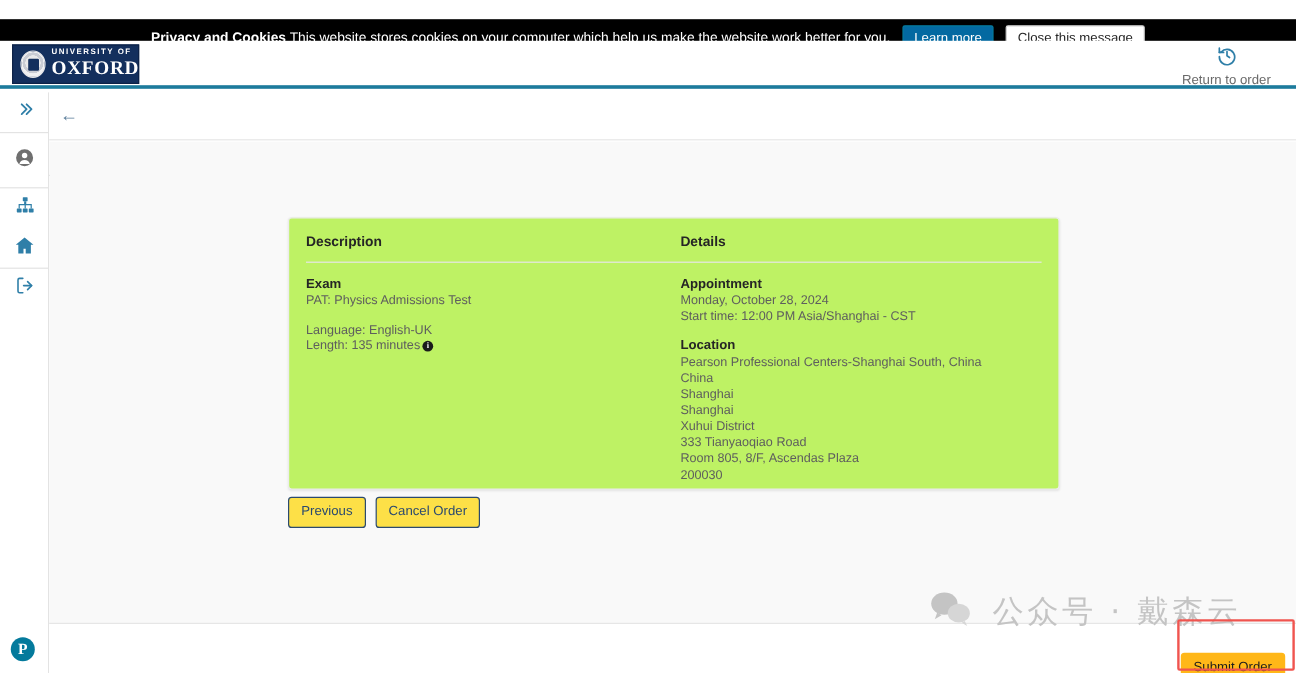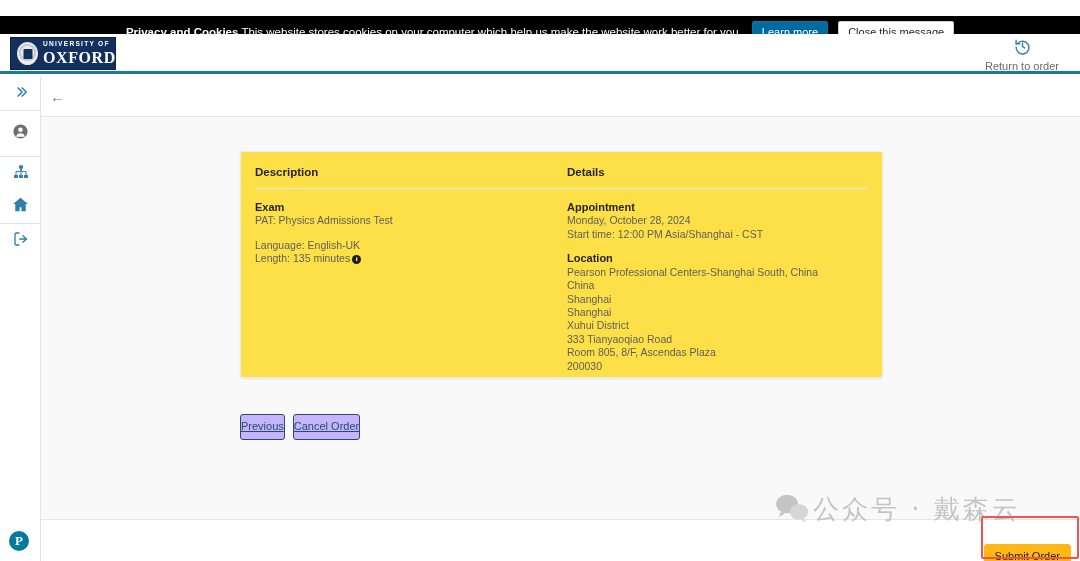--- a/index.html
+++ b/index.html
@@ -115,23 +115,23 @@
     position: absolute; left: 0; top: 9px; width: 1039px;
     text-align: left; font-size: 24px; color: #3b3b3b; font-weight: normal; margin-top: 40px;
   }
   #content-area {
     position: absolute; top: 41px; left: 0;
     width: 1039px; height: 402px;
     background: #f9f9f9;
     border-bottom: 1px solid #e6e6e6;
   }
   #detail-card {
-    position: absolute; left: 199px; top: 33px;
+    position: absolute; left: 199px; top: 63px;
     width: 643px; height: 227px;
-    background: #fde047;
+    background: #bef264;
     border: 1px solid #ececec;
     border-radius: 3px;
     box-shadow: 0 1px 2px rgba(0,0,0,0.09);
     padding: 14px 14px 0 14px;
   }
   .card-head-row { display: flex; }
   .col-desc { width: 312px; }
   .col-det  { width: 300px; }
   .col-head {
     font-size: 11.5px; font-weight: bold; color: #252525;
@@ -146,24 +146,24 @@
     display: inline-block; width: 9px; height: 9px; border-radius: 50%;
     background: #1b1b1b; color: #ffffff; font-size: 7px; font-weight: bold;
     text-align: center; line-height: 9px; vertical-align: 1px; margin-left: 2px;
     font-family: "Liberation Serif", serif; cursor: pointer;
   }
   #action-row {
     position: absolute; left: 199px; top: 296px;
     display: flex; gap: 8px;
   }
   .outline-btn {
-    background: #c4b5fd; color: #2b4a6f;
+    background: #fde047; color: #2b4a6f;
     border: 1px solid #2b4a6f; border-radius: 3px;
     font-size: 11px; font-family: "Liberation Sans", sans-serif;
-    padding: 6px 0 7px; cursor: pointer; line-height: 1; text-decoration: underline;
+    padding: 6px 10px 7px; cursor: pointer; line-height: 1;
   }
 
   
   #footer-bar {
     position: absolute; top: 443px; left: 0;
     width: 1039px; height: 41px; background: #ffffff;
   }
   #submit-order-btn {
     position: absolute; right: 9px; top: 24px;
     background: #ffb718; color: #1d1d1d;
@@ -174,21 +174,21 @@
   #submit-highlight {
     position: absolute; left: 981px; top: 516px;
     width: 98px; height: 43px;
     border: 2px solid #f0544f; border-radius: 2px;
     pointer-events: none; z-index: 30;
   }
 
   
   #watermark {
     position: absolute; left: 775px; top: 492px;
-    display: flex; align-items: center; gap: 4px;
+    display: flex; align-items: center; gap: 18px;
     z-index: 20; pointer-events: none;
     color: #c4c4c4;
     text-align: center;
   }
   #watermark-text {
     font-size: 26px; letter-spacing: 3px;
     font-family: "DejaVu Sans", sans-serif; color: #c4c4c4;
     white-space: nowrap;
   }
 </style>

